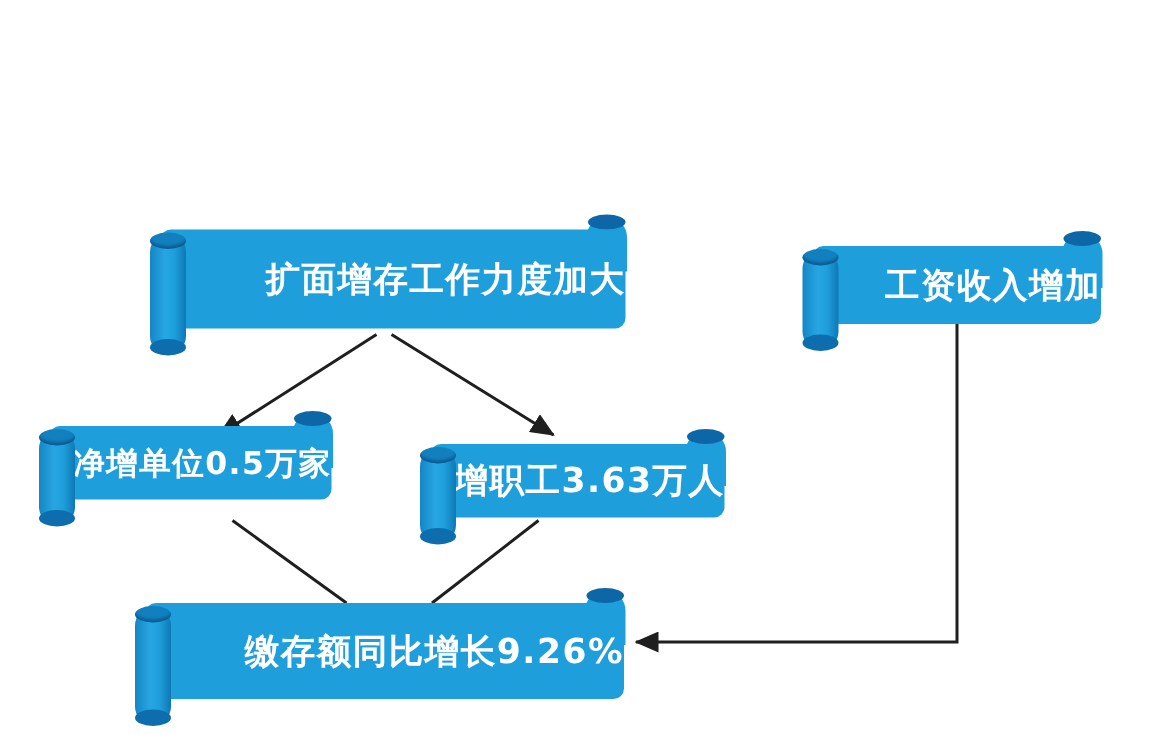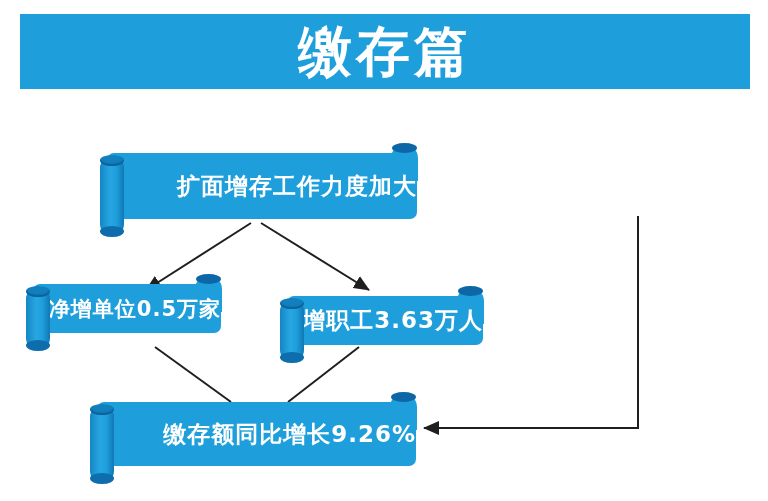--- a/index.html
+++ b/index.html
@@ -109,23 +109,20 @@
   .node-wage      { left: 542px; top: 164px; width: 192px; height: 52px; }
   .node-units     { left:  33px; top: 284px; width: 188px; height: 49px; }
   .node-employees { left: 287px; top: 296px; width: 196px; height: 49px; }
   .node-deposit   { left:  97px; top: 402px; width: 319px; height: 64px; }
 </style>
 </head>
 <body>
 
 <div class="stage">
 
-  <div class="banner">
-    <h1>缴存篇</h1>
-  </div>
 
   <svg class="connectors" viewBox="0 0 768 501" xmlns="http://www.w3.org/2000/svg">
     <defs>
       <marker id="arrowhead" markerUnits="userSpaceOnUse" markerWidth="16" markerHeight="14" refX="15" refY="7" orient="auto">
         <path d="M0,0 L16,7 L0,14 Z" fill="#1f1f1f"></path>
       </marker>
     </defs>
 
     <line x1="251" y1="223" x2="146" y2="290" marker-end="url(#arrowhead)"></line>
 
@@ -139,20 +136,27 @@
   </svg>
 
   <div class="node node-expand">
     <div class="roll-right"></div>
     <div class="roll-left"></div>
     <div class="scroll-body">
       <span class="node-label">扩面增存工作力度加大</span>
     </div>
   </div>
 
+  <div class="node node-wage">
+    <div class="roll-right"></div>
+    <div class="roll-left"></div>
+    <div class="scroll-body">
+      <span class="node-label">工资收入增加</span>
+    </div>
+  </div>
 
   <div class="node node-units sm">
     <div class="roll-right"></div>
     <div class="roll-left"></div>
     <div class="scroll-body">
       <span class="node-label">净增单位0.5万家</span>
     </div>
   </div>
 
   <div class="node node-employees">

